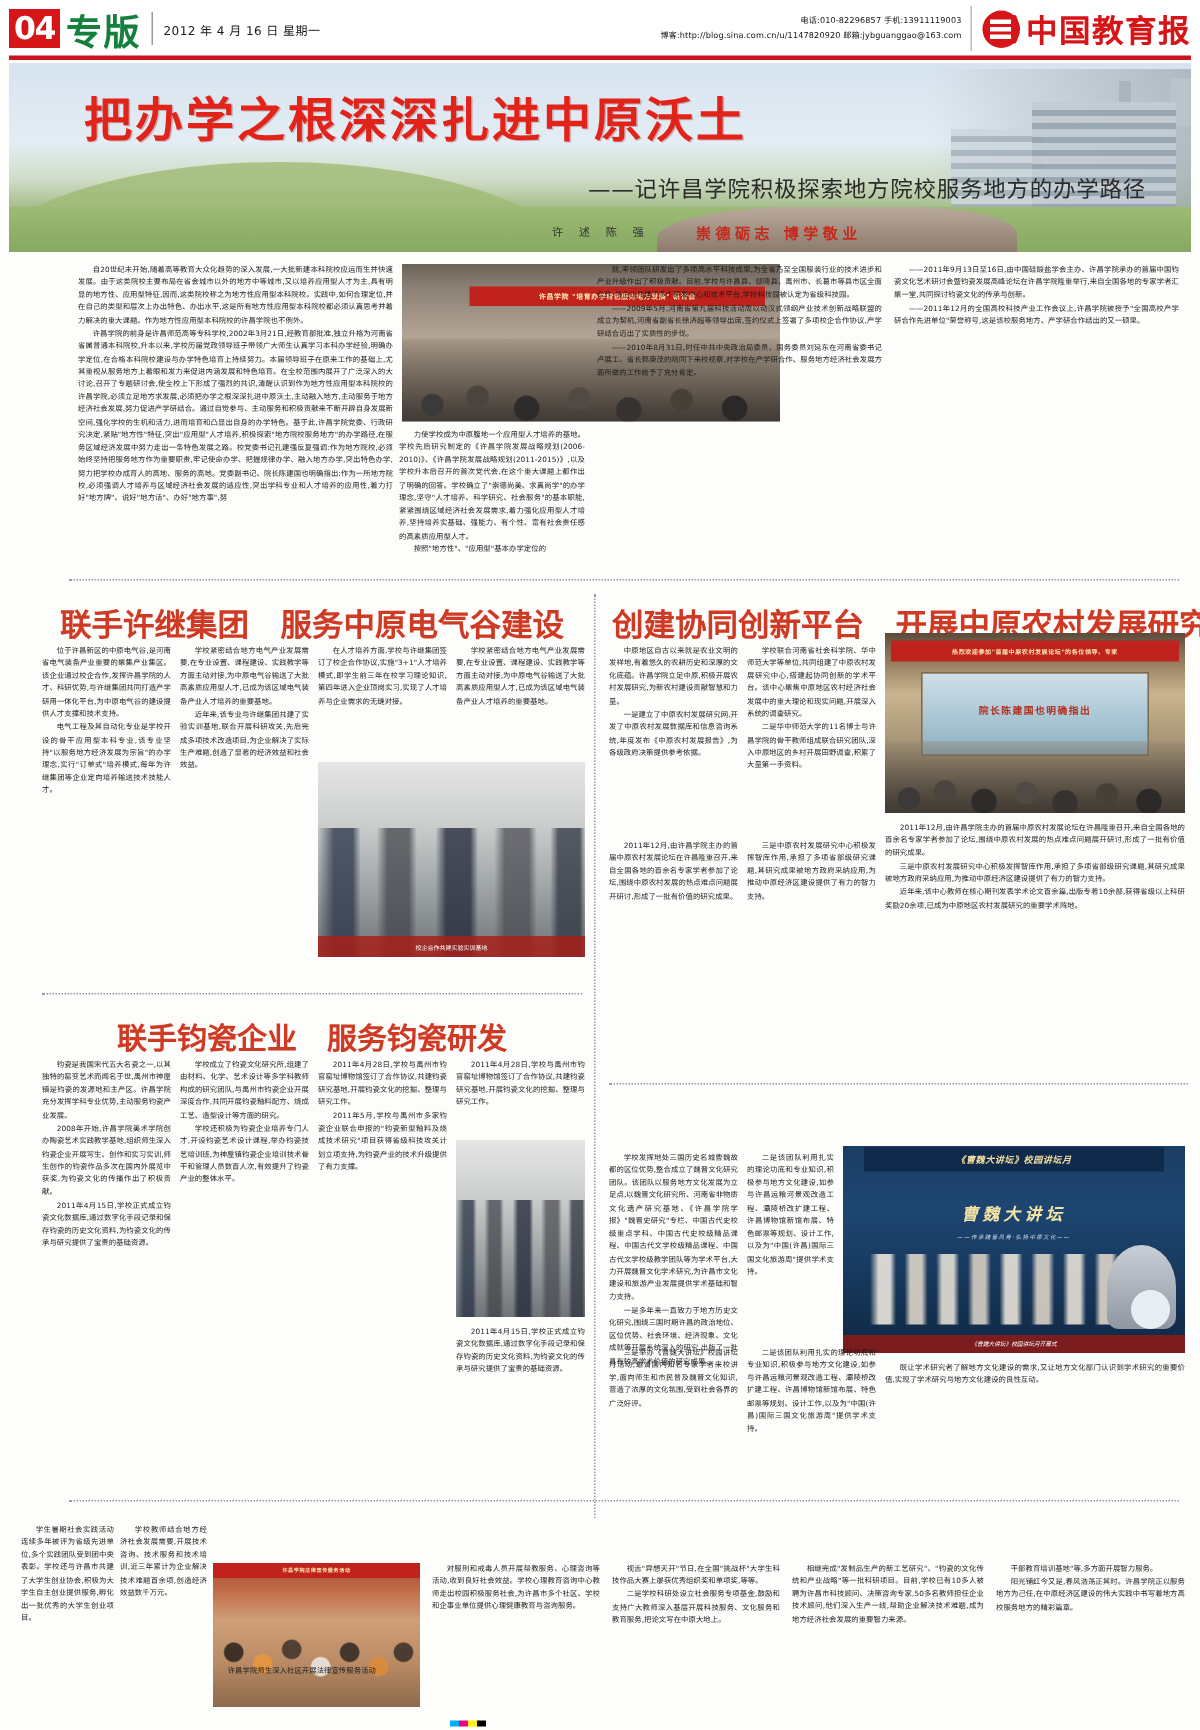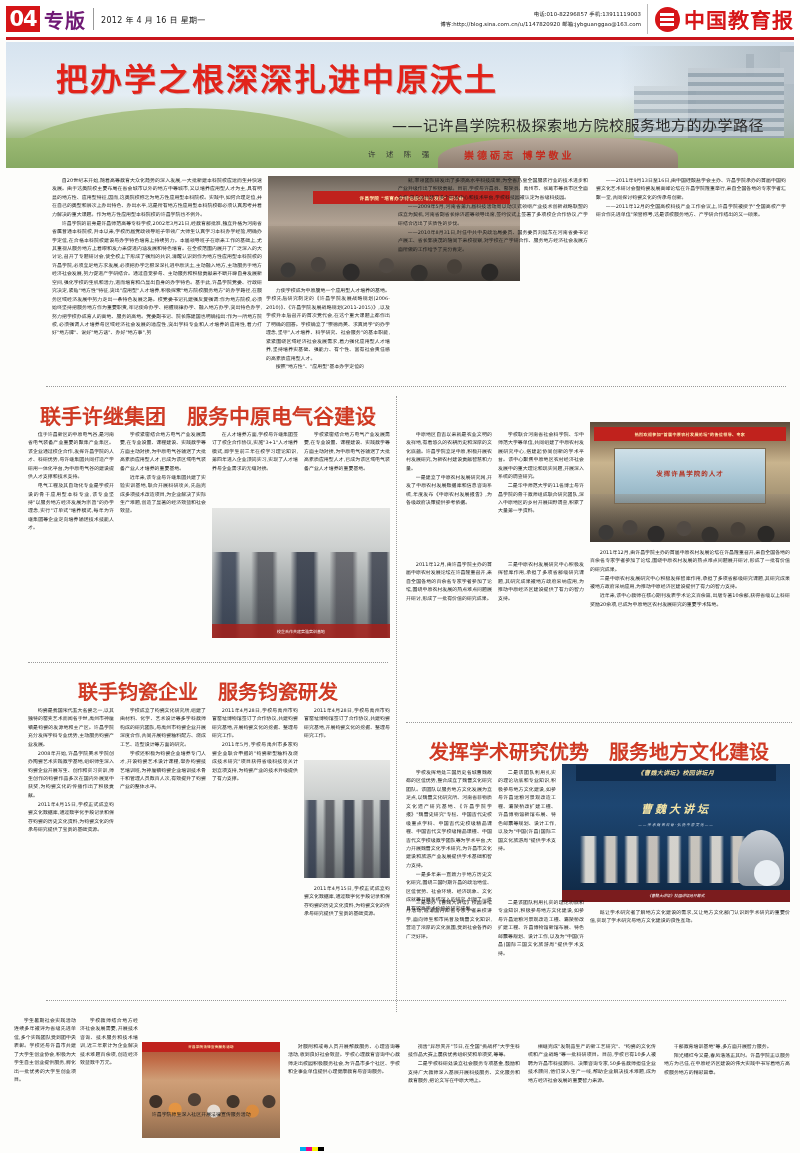--- a/index.html
+++ b/index.html
@@ -27,22 +27,22 @@
   .folio-box {
     width: 34px; height: 26px;
     background: #d61518;
     color: #ffffff;
     font-size: 21px; font-weight: bold;
     display: flex; align-items: center; justify-content: center;
     letter-spacing: -1px;
     font-family: "DejaVu Sans", sans-serif;
   }
   .folio-label {
-    font-size: 20px; font-weight: bold;
-    color: #701a75;
+    font-size: 24px; font-weight: bold;
+    color: #15803d;
     margin-left: 4px;
     font-family: "DejaVu Sans", sans-serif;
     letter-spacing: 1px;
   }
   .folio-rule {
     width: 1px; height: 22px;
     background: #999;
     margin: 0 7px;
   }
   .pubdate {
@@ -347,20 +347,21 @@
     <p>——2010年8月31日,时任中共中央政治局委员、国务委员刘延东在河南省委书记卢展工、省长郭庚茂的陪同下来校视察,对学校在产学研合作、服务地方经济社会发展方面所做的工作给予了充分肯定。</p>
   </div>
   <div class="col-text" style="position:absolute; left:596px; top:176px; width:190px;">
     <p>——2011年9月13日至16日,由中国硅酸盐学会主办、许昌学院承办的首届中国钧瓷文化艺术研讨会暨钧瓷发展高峰论坛在许昌学院隆重举行,来自全国各地的专家学者汇聚一堂,共同探讨钧瓷文化的传承与创新。</p>
     <p>——2011年12月的全国高校科技产业工作会议上,许昌学院被授予"全国高校产学研合作先进单位"荣誉称号,这是该校服务地方、产学研合作结出的又一硕果。</p>
   </div>
 
   <div class="hrule" style="left:46px; top:386px; width:740px;"></div>
 
   <div class="headline" style="position:absolute; left:28px; top:400px; width:360px; font-size:21px;">联手许继集团　服务中原电气谷建设</div>
+  <div class="headline" style="position:absolute; left:408px; top:400px; width:384px; font-size:21px;">创建协同创新平台　开展中原农村发展研究</div>
 
   <div class="vrule" style="left:396px; top:396px; height:616px;"></div>
 
   <div class="col-text" style="position:absolute; left:28px; top:430px; width:86px;">
     <p>位于许昌新区的中原电气谷,是河南省电气装备产业重要的聚集产业集区。该企业通过校企合作,发挥许昌学院的人才、科研优势,与许继集团共同打造产学研用一体化平台,为中原电气谷的建设提供人才支撑和技术支持。</p>
     <p>电气工程及其自动化专业是学校开设的骨干应用型本科专业,该专业坚持"以服务地方经济发展为宗旨"的办学理念,实行"订单式"培养模式,每年为许继集团等企业定向培养输送技术技能人才。</p>
   </div>
   <div class="col-text" style="position:absolute; left:120px; top:430px; width:86px;">
     <p>学校紧密结合地方电气产业发展需要,在专业设置、课程建设、实践教学等方面主动对接,为中原电气谷输送了大批高素质应用型人才,已成为该区域电气装备产业人才培养的重要基地。</p>
     <p>近年来,该专业与许继集团共建了实验实训基地,联合开展科研攻关,先后完成多项技术改造项目,为企业解决了实际生产难题,创造了显著的经济效益和社会效益。</p>
@@ -410,40 +411,39 @@
     <p>一是建立了中原农村发展研究网,开发了中原农村发展数据库和信息咨询系统,年度发布《中原农村发展报告》,为各级政府决策提供参考依据。</p>
   </div>
   <div class="col-text" style="position:absolute; left:498px; top:430px; width:86px;">
     <p>学校联合河南省社会科学院、华中师范大学等单位,共同组建了中原农村发展研究中心,搭建起协同创新的学术平台。该中心聚焦中原地区农村经济社会发展中的重大理论和现实问题,开展深入系统的调查研究。</p>
     <p>二是华中师范大学的11名博士与许昌学院的骨干教师组成联合研究团队,深入中原地区的乡村开展田野调查,积累了大量第一手资料。</p>
   </div>
 
   <div class="photo ph-forum" style="left:590px; top:422px; width:200px; height:120px;">
     <div class="ph-banner-red" style="left:2%; top:4%; width:96%; height:12%; font-size:4px;">热烈欢迎参加"首届中原农村发展论坛"的各位领导、专家</div>
     <div class="ph-forum-screen"></div>
-    <div style="position:absolute; left:0; right:0; top:38%; text-align:center; font-size:6.5px; color:#b3301f; font-weight:bold; letter-spacing:1px;">发挥许昌学院的人才</div>
+    <div style="position:absolute; left:0; right:0; top:38%; text-align:center; font-size:6.5px; color:#b3301f; font-weight:bold; letter-spacing:1px;">院长陈建国也明确指出</div>
     <div class="ph-audience" style="height:40%;"></div>
   </div>
 
   <div class="col-text" style="position:absolute; left:590px; top:548px; width:200px;">
     <p>2011年12月,由许昌学院主办的首届中原农村发展论坛在许昌隆重召开,来自全国各地的百余名专家学者参加了论坛,围绕中原农村发展的热点难点问题展开研讨,形成了一批有价值的研究成果。</p>
     <p>三是中原农村发展研究中心积极发挥智库作用,承担了多项省部级研究课题,其研究成果被地方政府采纳应用,为推动中原经济区建设提供了有力的智力支持。</p>
     <p>近年来,该中心教师在核心期刊发表学术论文百余篇,出版专著10余部,获得省级以上科研奖励20余项,已成为中原地区农村发展研究的重要学术阵地。</p>
   </div>
 
   <div class="col-text" style="position:absolute; left:406px; top:560px; width:86px;">
     <p>2011年12月,由许昌学院主办的首届中原农村发展论坛在许昌隆重召开,来自全国各地的百余名专家学者参加了论坛,围绕中原农村发展的热点难点问题展开研讨,形成了一批有价值的研究成果。</p>
   </div>
   <div class="col-text" style="position:absolute; left:498px; top:560px; width:86px;">
     <p>三是中原农村发展研究中心积极发挥智库作用,承担了多项省部级研究课题,其研究成果被地方政府采纳应用,为推动中原经济区建设提供了有力的智力支持。</p>
   </div>
 
   <div class="hrule" style="left:406px; top:722px; width:386px;"></div>
 
-  <div class="headline" style="position:absolute; left:406px; top:736px; width:386px; font-size:20px;">发挥学术研究优势　服务地方文化建设</div>
 
   <div class="col-text" style="position:absolute; left:406px; top:768px; width:86px;">
     <p>学校发挥地处三国历史名城曹魏故都的区位优势,整合成立了魏晋文化研究团队。该团队以服务地方文化发展为立足点,以魏晋文化研究所、河南省非物质文化遗产研究基地、《许昌学院学报》"魏晋史研究"专栏、中国古代史校级重点学科、中国古代史校级精品课程、中国古代文学校级精品课程、中国古代文学校级教学团队等为学术平台,大力开展魏晋文化学术研究,为许昌市文化建设和旅游产业发展提供学术基础和智力支持。</p>
     <p>一是多年来一直致力于地方历史文化研究,围绕三国时期许昌的政治地位、区位优势、社会环境、经济现象、文化成就等开展系统深入的研究,出版了一批具有较高学术价值的研究成果。</p>
   </div>
   <div class="col-text" style="position:absolute; left:498px; top:768px; width:58px;">
     <p>二是该团队利用扎实的理论功底和专业知识,积极参与地方文化建设,如参与许昌运粮河景观改造工程、灞陵桥改扩建工程、许昌博物馆新馆布展、特色邮票等规划、设计工作,以及为"中国(许昌)国际三国文化旅游周"提供学术支持。</p>
   </div>
 
   <div class="photo ph-stage" style="left:562px; top:764px; width:228px; height:138px;font-style:italic;">

